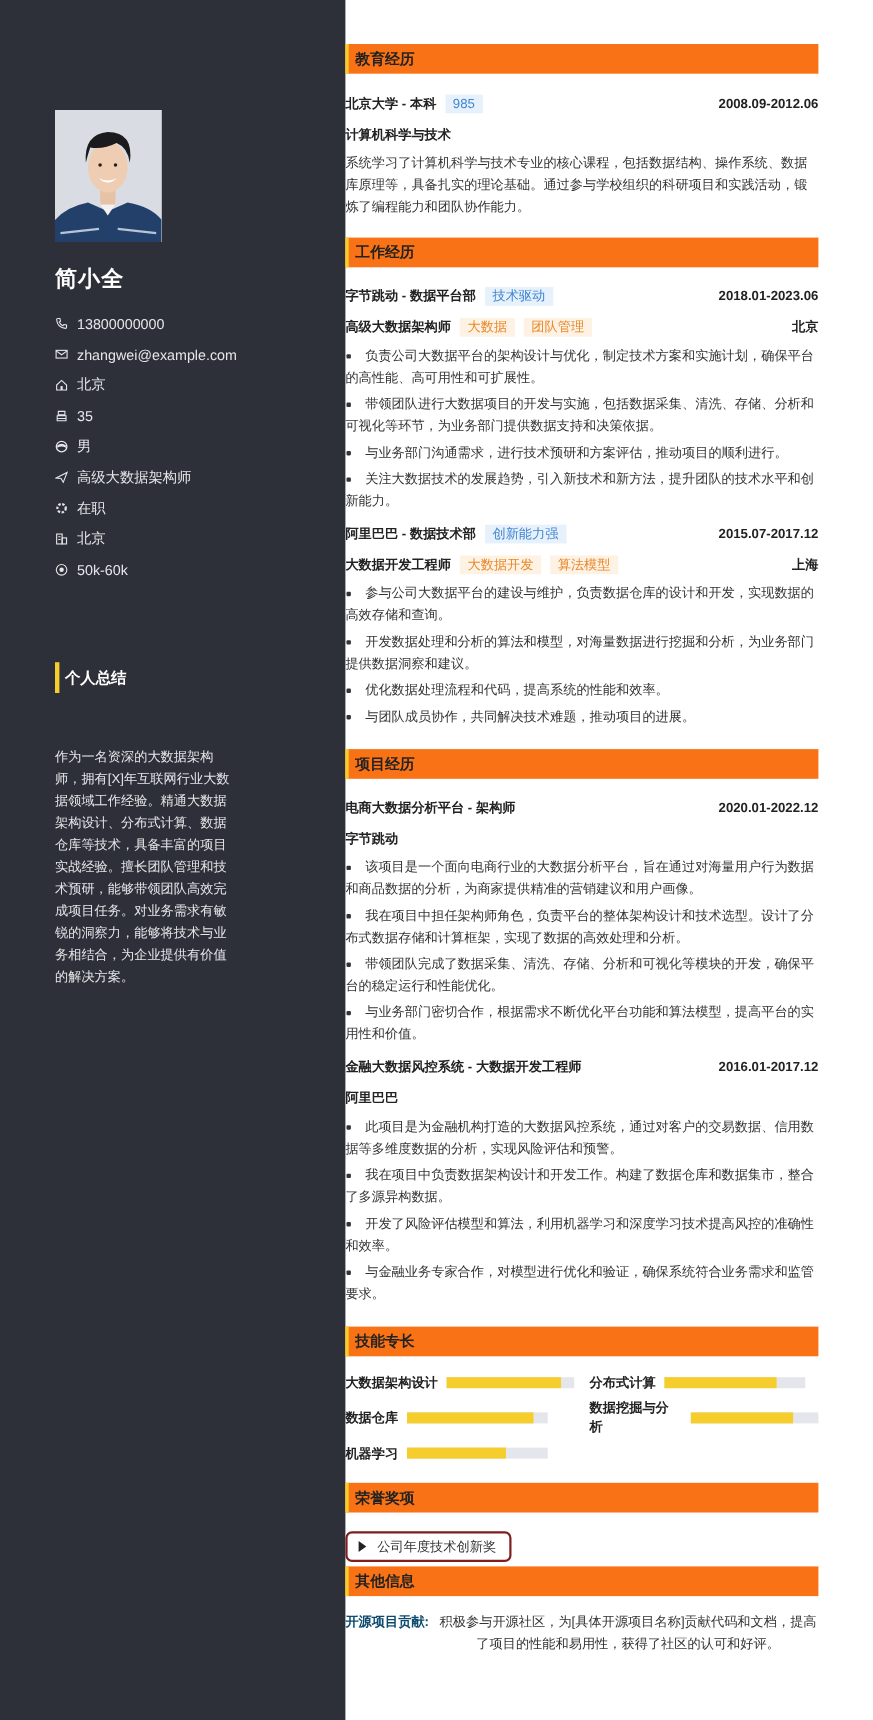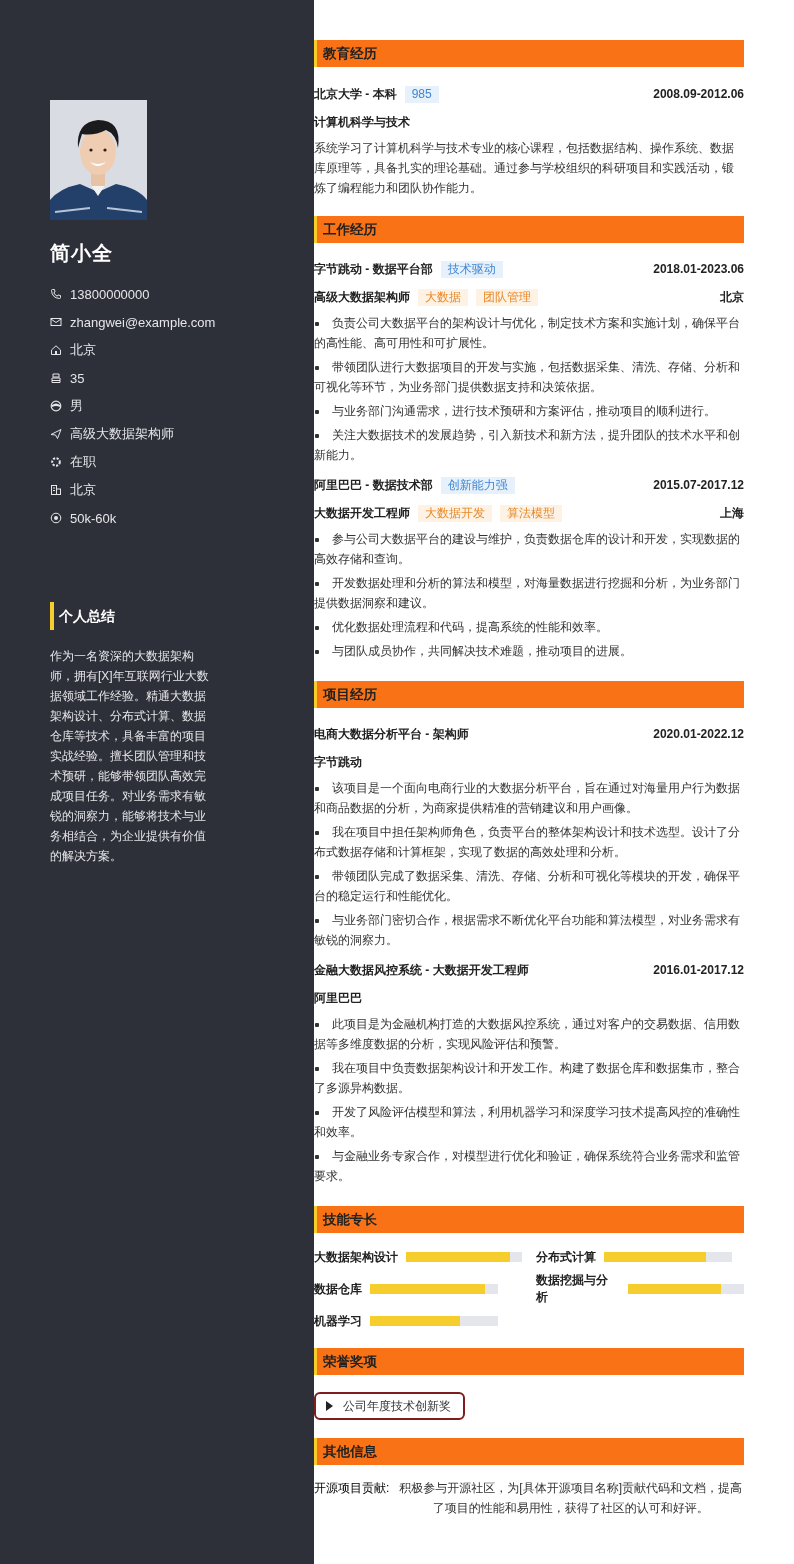--- a/index.html
+++ b/index.html
@@ -7,40 +7,40 @@
   body { font-family: "Liberation Sans", "DejaVu Sans", sans-serif; color: #222; background: #fff; position: relative; }
   .sidebar { position: absolute; left: 0; top: 0; width: 314px; height: 1564px; background: #2e3039; color: #e9e9ec; }
   .photo { position: absolute; left: 50px; top: 100px; width: 97px; height: 120px; background: #d7dbe1; overflow: hidden; }
   .photo svg { display: block; }
   .name { position: absolute; left: 50px; top: 240px; font-size: 20px; font-weight: bold; color: #fff; letter-spacing: 1px; }
   .contacts { position: absolute; left: 50px; top: 280px; }
   .contact { height: 28px; display: flex; align-items: center; font-size: 13px; color: #e6e6ea; }
   .contact .ic { width: 12px; height: 12px; margin-right: 8px; display: inline-flex; align-items: center; justify-content: center; }
   .contact .ic svg { width: 12px; height: 12px; }
   .summary-title { position: absolute; left: 50px; top: 602px; height: 28px; border-left: 4px solid #f5cd2c; padding-left: 5px; line-height: 28px; font-size: 14px; font-weight: bold; color: #fff; }
-  .summary-text { position: absolute; left: 50px; top: 646px; width: 165px; font-size: 12px; line-height: 20px; color: #e6e6ea; }
+  .summary-text { position: absolute; left: 50px; top: 678px; width: 165px; font-size: 12px; line-height: 20px; color: #e6e6ea; }
 
   .main { position: absolute; left: 314px; top: 40px; width: 430px; }
   .sec-h { height: 27px; background: #f97316; border-left: 3px solid #f5cd2c; padding-left: 6px; line-height: 27px; font-size: 13.5px; font-weight: bold; color: #222; }
   .row { display: flex; align-items: center; justify-content: space-between; height: 28px; font-size: 12px; font-weight: bold; color: #222; }
   .row .left { display: flex; align-items: center; }
   .tag-blue { background: #e7f1fb; color: #3f85d2; font-weight: normal; font-size: 12px; padding: 1px 7px; margin-left: 8px; line-height: 15px; }
   .tag-orange { background: #fdf2e4; color: #e8892a; font-weight: normal; font-size: 12px; padding: 1px 7px; margin-left: 8px; line-height: 15px; }
   .para { font-size: 12px; line-height: 20px; color: #333; margin-top: 2px; }
   .bullets { list-style: none; margin-top: 2px; }
   .bullets li { font-size: 12px; line-height: 20px; color: #333; position: relative; padding-left: 0; text-indent: 18px; margin-bottom: 4px; }
   .bullets li::before { content: ""; position: absolute; left: 1px; top: 9px; width: 4px; height: 4px; background: #333; border-radius: 1px; }
   .skills { display: grid; grid-template-columns: 222px 208px; row-gap: 12px; margin-top: 14px; }
   .skill { display: flex; align-items: center; height: 20px; font-size: 12px; font-weight: bold; color: #222; }
   .skill .bar { height: 10px; background: #e4e6eb; margin-left: 8px; position: relative; }
   .skill .fill { position: absolute; left: 0; top: 0; height: 10px; background: #f5cd2c; }
   .award { display: inline-flex; align-items: center; height: 28px; border: 2px solid #7f1d1d; border-radius: 6px; padding: 0 12px 0 10px; font-size: 12px; color: #333; margin-top: 17px; }
   .award .tri { width: 0; height: 0; border-left: 7px solid #222; border-top: 5px solid transparent; border-bottom: 5px solid transparent; margin-right: 10px; }
   .other { display: flex; font-size: 12px; line-height: 20px; margin-top: 13px; color: #333; }
-  .other .lab { font-weight: normal; color: #000000; white-space: nowrap; }
+  .other .lab { font-weight: bold; color: #0c4a6e; white-space: nowrap; }
   .other .val { text-align: center; }
 </style>
 </head>
 <body>
 
 <aside class="sidebar">
   <div class="photo">
     <svg width="97" height="120" viewBox="0 0 97 120">
       <rect width="97" height="120" fill="#d9dde3"></rect>
       <path d="M0 120 L0 100 Q10 88 30 84 L48 92 L66 84 Q88 88 97 100 L97 120 Z" fill="#23406a"></path>
@@ -220,21 +220,21 @@
         <span>电商大数据分析平台 - 架构师</span>
         <span>2020.01-2022.12</span>
       </div>
       <div class="row">
         <span>字节跳动</span>
       </div>
       <ul class="bullets">
         <li>该项目是一个面向电商行业的大数据分析平台，旨在通过对海量用户行为数据和商品数据的分析，为商家提供精准的营销建议和用户画像。</li>
         <li>我在项目中担任架构师角色，负责平台的整体架构设计和技术选型。设计了分布式数据存储和计算框架，实现了数据的高效处理和分析。</li>
         <li>带领团队完成了数据采集、清洗、存储、分析和可视化等模块的开发，确保平台的稳定运行和性能优化。</li>
-        <li>与业务部门密切合作，根据需求不断优化平台功能和算法模型，对业务需求有敏锐的洞察力。</li>
+        <li>与业务部门密切合作，根据需求不断优化平台功能和算法模型，提高平台的实用性和价值。</li>
       </ul>
     </div>
 
     <div style="margin-top:6px;">
       <div class="row">
         <span>金融大数据风控系统 - 大数据开发工程师</span>
         <span>2016.01-2017.12</span>
       </div>
       <div class="row">
         <span>阿里巴巴</span>
@@ -285,20 +285,20 @@
   </section>
 
   <section style="margin-top:17px;">
     <div class="sec-h">荣誉奖项</div>
     <div class="award">
       <span class="tri"></span>
       <span>公司年度技术创新奖</span>
     </div>
   </section>
 
-  <section style="margin-top:18px;">
+  <section style="margin-top:4px;">
     <div class="sec-h">其他信息</div>
     <div class="other">
       <span class="lab">开源项目贡献:</span>
       <span class="val" style="margin-left:8px;">积极参与开源社区，为[具体开源项目名称]贡献代码和文档，提高了项目的性能和易用性，获得了社区的认可和好评。</span>
     </div>
   </section>
 </main>
 
 </body></html>

